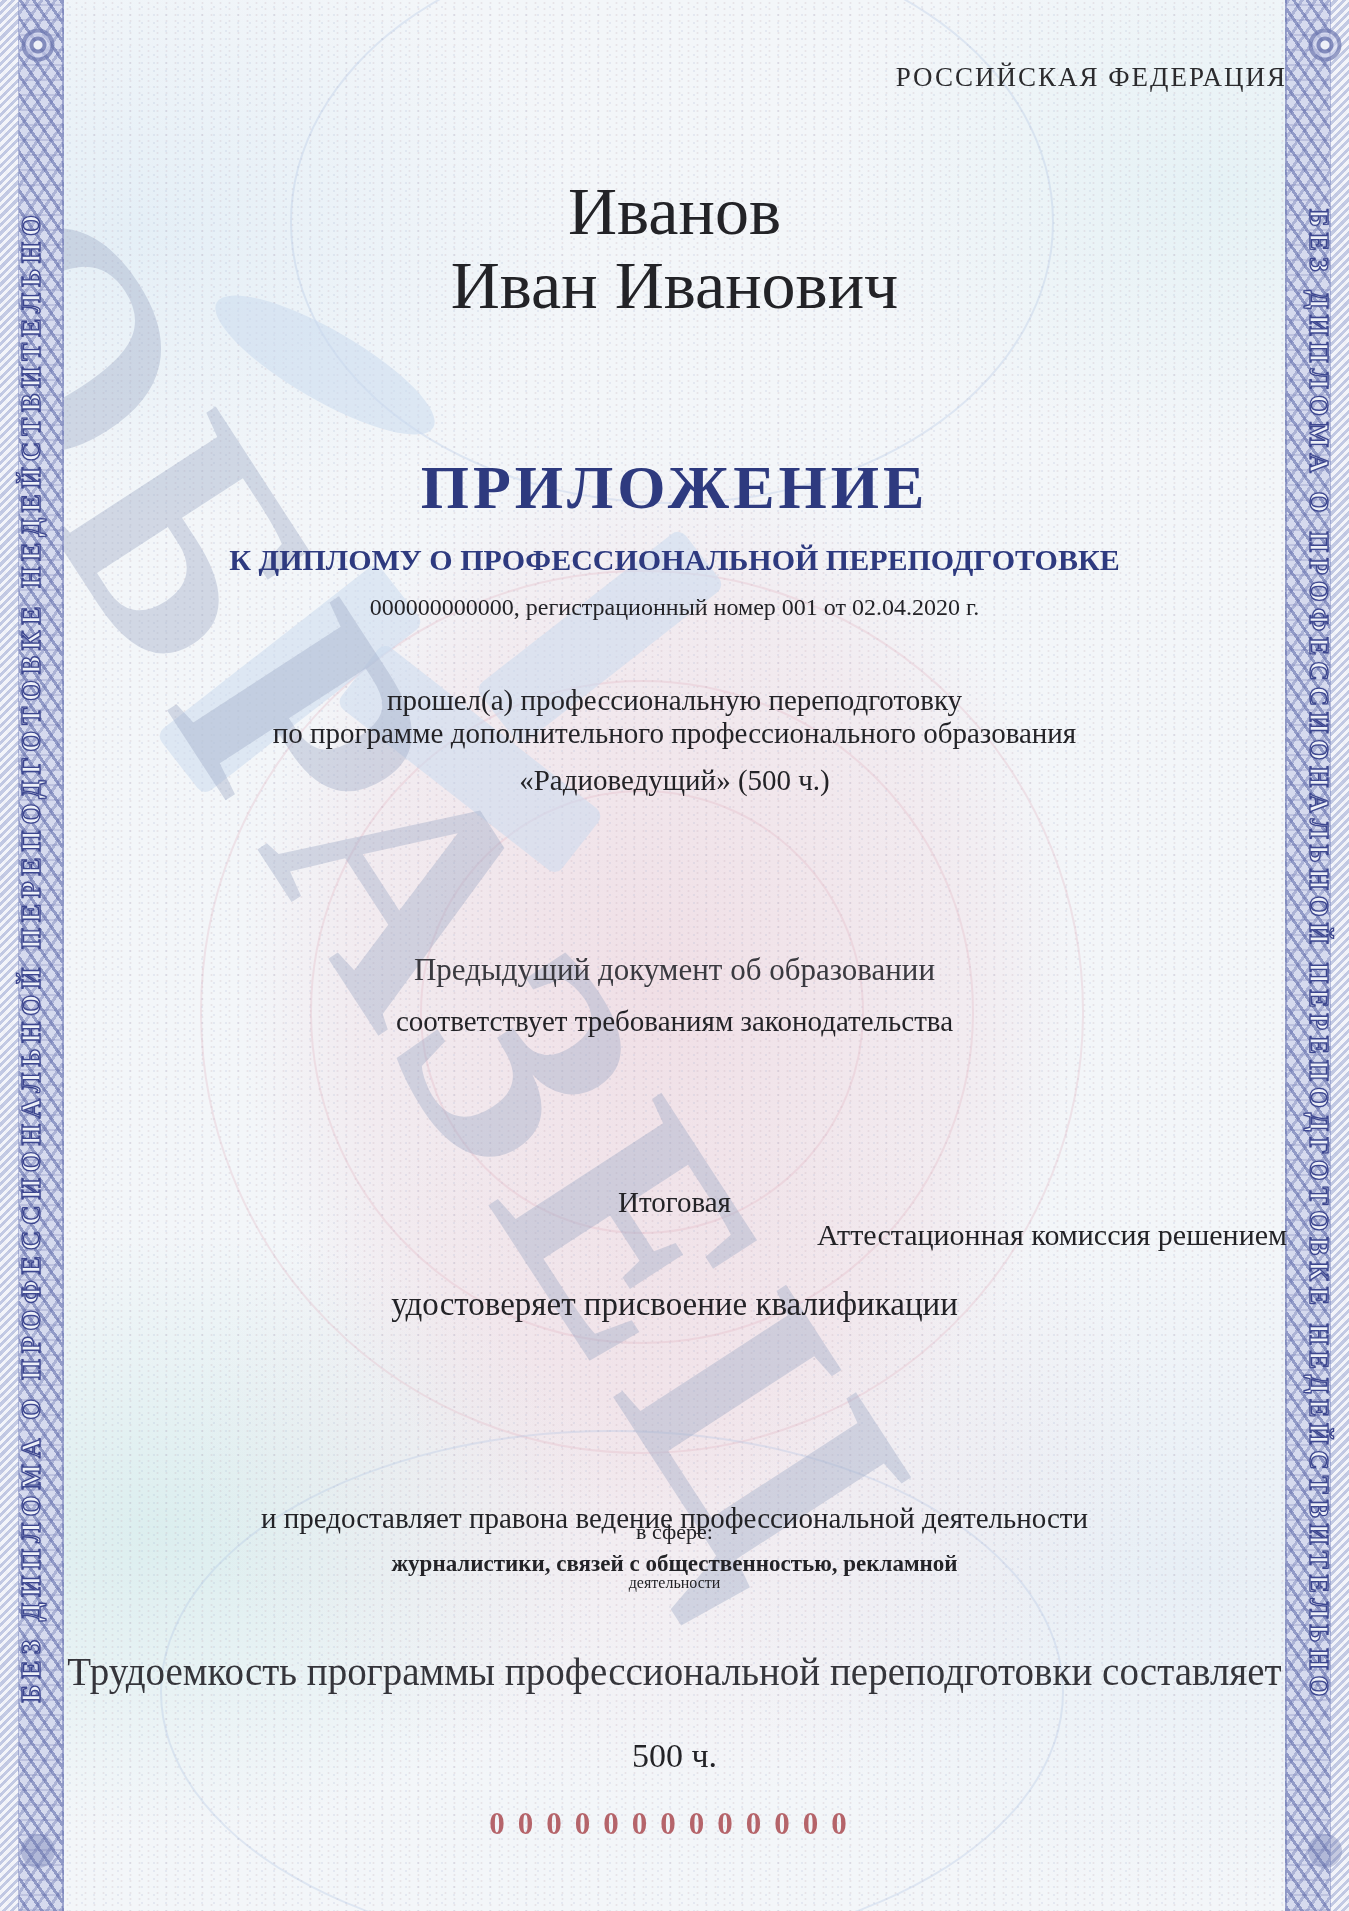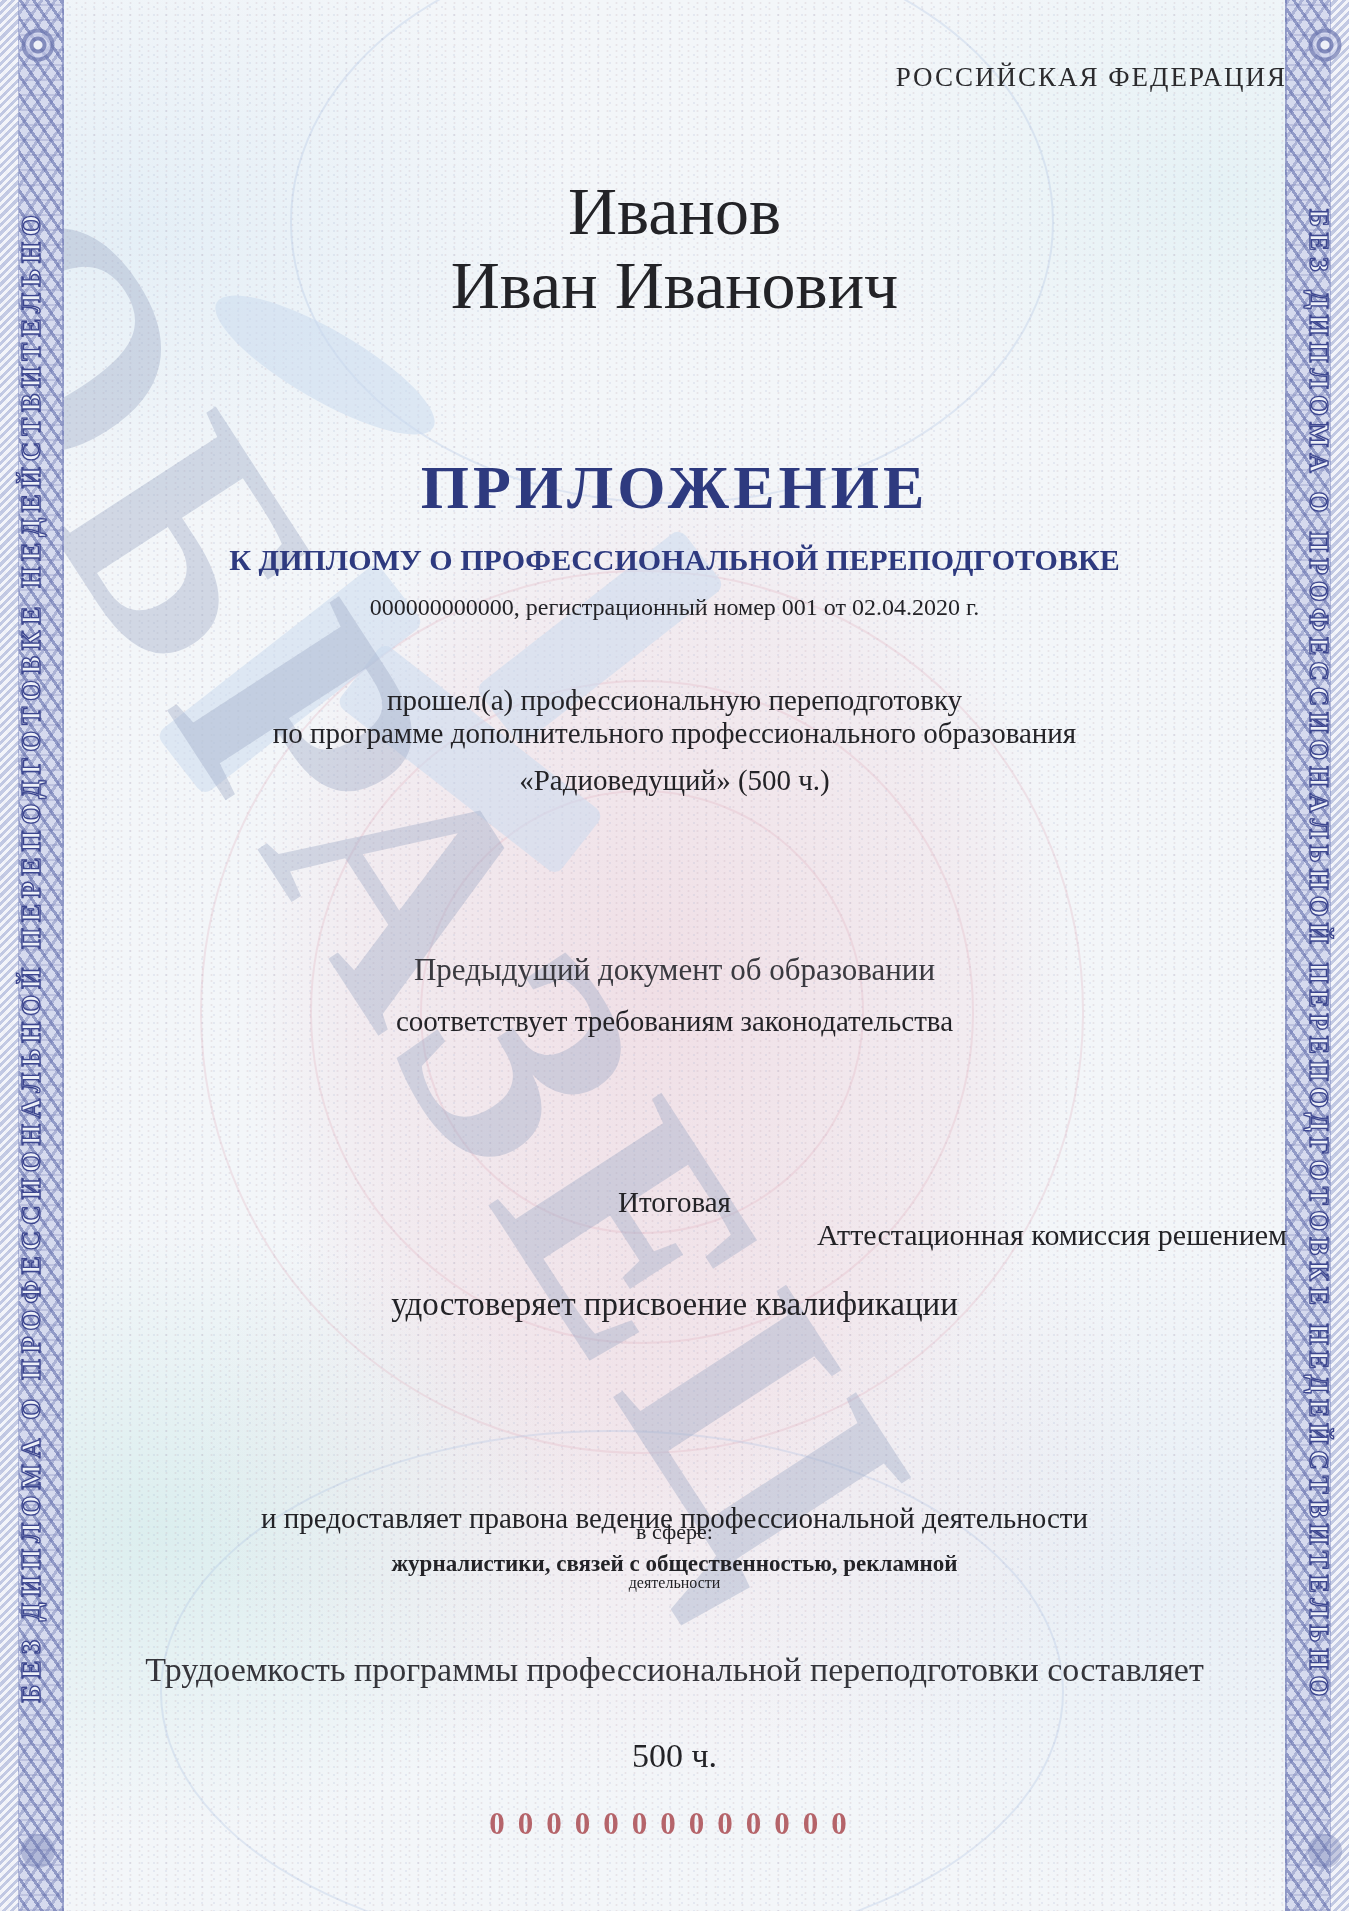--- a/index.html
+++ b/index.html
@@ -93,21 +93,21 @@
   .prev1   {top:952px; font-size:31px;color:#3a3a40;}
   .prev2   {top:1005px;font-size:29px;}
   .comm1   {top:1186px;font-size:29px;}
   .comm2   {top:1218px;font-size:30px;text-align:right;}
   .comm3   {top:1255px;font-size:30px;}
   .qual    {top:1286px;font-size:33px;}
   .rights1 {top:1484px;font-size:29px;margin-top:18px;}
   .rights2 {top:1519px;font-size:22px;}
   .sphere1 {top:1551px;font-size:23px;font-weight:bold;}
   .sphere2 {top:1574px;font-size:16px;}
-  .workload{top:1650px;font-size:34px;color:#35353b;}
+  .workload{top:1650px;font-size:39px;color:#35353b;}
   .hours   {top:1736px;font-size:34px;}
   .serial  {top:1806px;font-size:31px;font-weight:bold;letter-spacing:13px;color:#b5646a;}
 </style>
 </head>
 <body>
 
 <div class="page">
 
   <div class="texture"></div>
 

